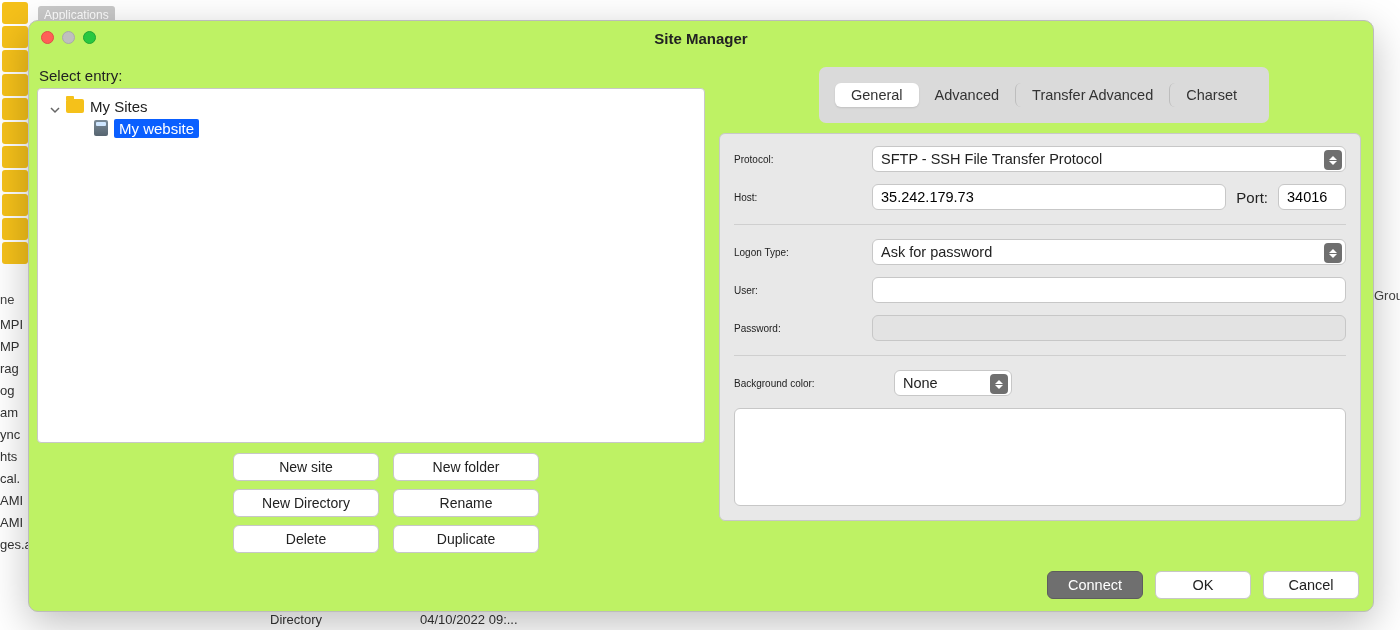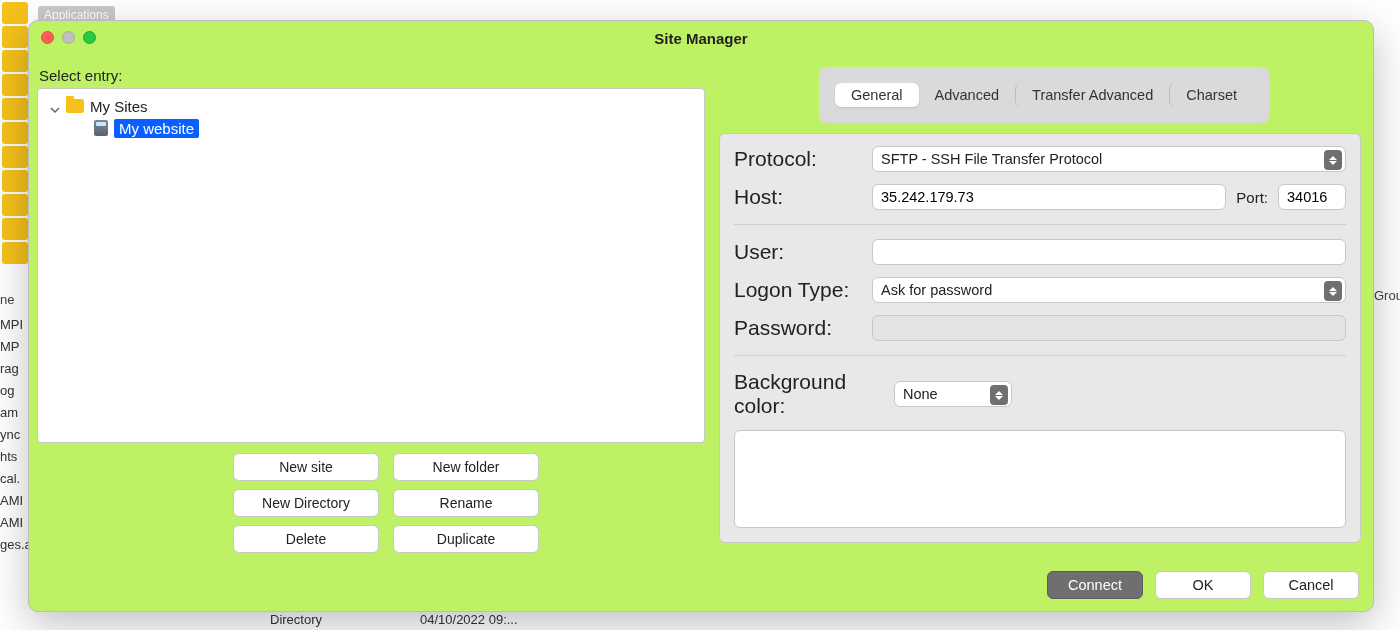--- a/index.html
+++ b/index.html
@@ -47,21 +47,21 @@
   .btn { background: #fff; border: 1px solid #c7c7c7; border-radius: 6px; font-size: 14px; display: flex; align-items: center; justify-content: center; cursor: default; }
 
   .right { flex: 1; display: flex; flex-direction: column; }
   .tabbar { align-self: center; display: flex; background: #dadada; border-radius: 7px; padding: 16px; margin: 2px 0 10px 8px; }
   .tab { padding: 4px 16px; font-size: 14.5px; border-radius: 6px; color: #333; }
   .tab.active { background: #fff; box-shadow: 0 1px 2px rgba(0,0,0,.12); }
   .tab.sep { border-left: 1px solid #bdbdbd; }
 
   .panel { border: 1px solid #c8c8c8; border-radius: 6px; background: #e8e8e8; padding: 12px 14px 14px 14px; display: flex; flex-direction: column; gap: 12px; }
   .form-row { display: flex; align-items: center; gap: 10px; }
-  .form-row .lbl { width: 128px; font-size: 21px; }
+  .form-row .lbl { width: 128px; font-size: 10px; }
   .form-row.short .lbl { width: 128px; }
   .select { flex: 1; position: relative; background: #fff; border: 1px solid #c7c7c7; border-radius: 6px; height: 26px; display: flex; align-items: center; padding: 0 26px 0 8px; font-size: 14.5px; }
   .select.sm { flex: none; width: 118px; }
   .select .caret { position: absolute; right: 3px; top: 3px; width: 18px; height: 20px; background: #6f6f6f; border-radius: 4px; display: flex; flex-direction: column; align-items: center; justify-content: center; gap: 1px; }
   .caret::before, .caret::after { content: ""; width: 0; height: 0; border-left: 4px solid transparent; border-right: 4px solid transparent; }
   .caret::before { border-bottom: 4px solid #fff; }
   .caret::after  { border-top: 4px solid #fff; }
   .text-input { flex: 1; background: #fff; border: 1px solid #c7c7c7; border-radius: 6px; height: 26px; padding: 0 8px; font-size: 14.5px; }
   .text-input.port { flex: none; width: 68px; }
   .text-input.disabled { background: #e3e3e3; color: #888; }
@@ -168,29 +168,29 @@
         <div class="form-row">
           <div class="lbl">Host:</div>
           <input class="text-input" value="35.242.179.73" style="">
           <div>Port:</div>
           <input class="text-input port" value="34016" style="">
         </div>
 
         <hr class="hr">
 
         <div class="form-row">
-          <div class="lbl">User:</div>
-          <input class="text-input" value="" style="">
-        </div>
-        <div class="form-row">
           <div class="lbl">Logon Type:</div>
           <div class="select">
             <span>Ask for password</span>
             <span class="caret"></span>
           </div>
+        </div>
+        <div class="form-row">
+          <div class="lbl">User:</div>
+          <input class="text-input" value="" style="">
         </div>
         <div class="form-row">
           <div class="lbl">Password:</div>
           <input class="text-input disabled" type="password" disabled="" value="" style="">
         </div>
 
         <hr class="hr">
 
         <div class="form-row short">
           <div class="lbl" style="width:150px">Background color:</div>

